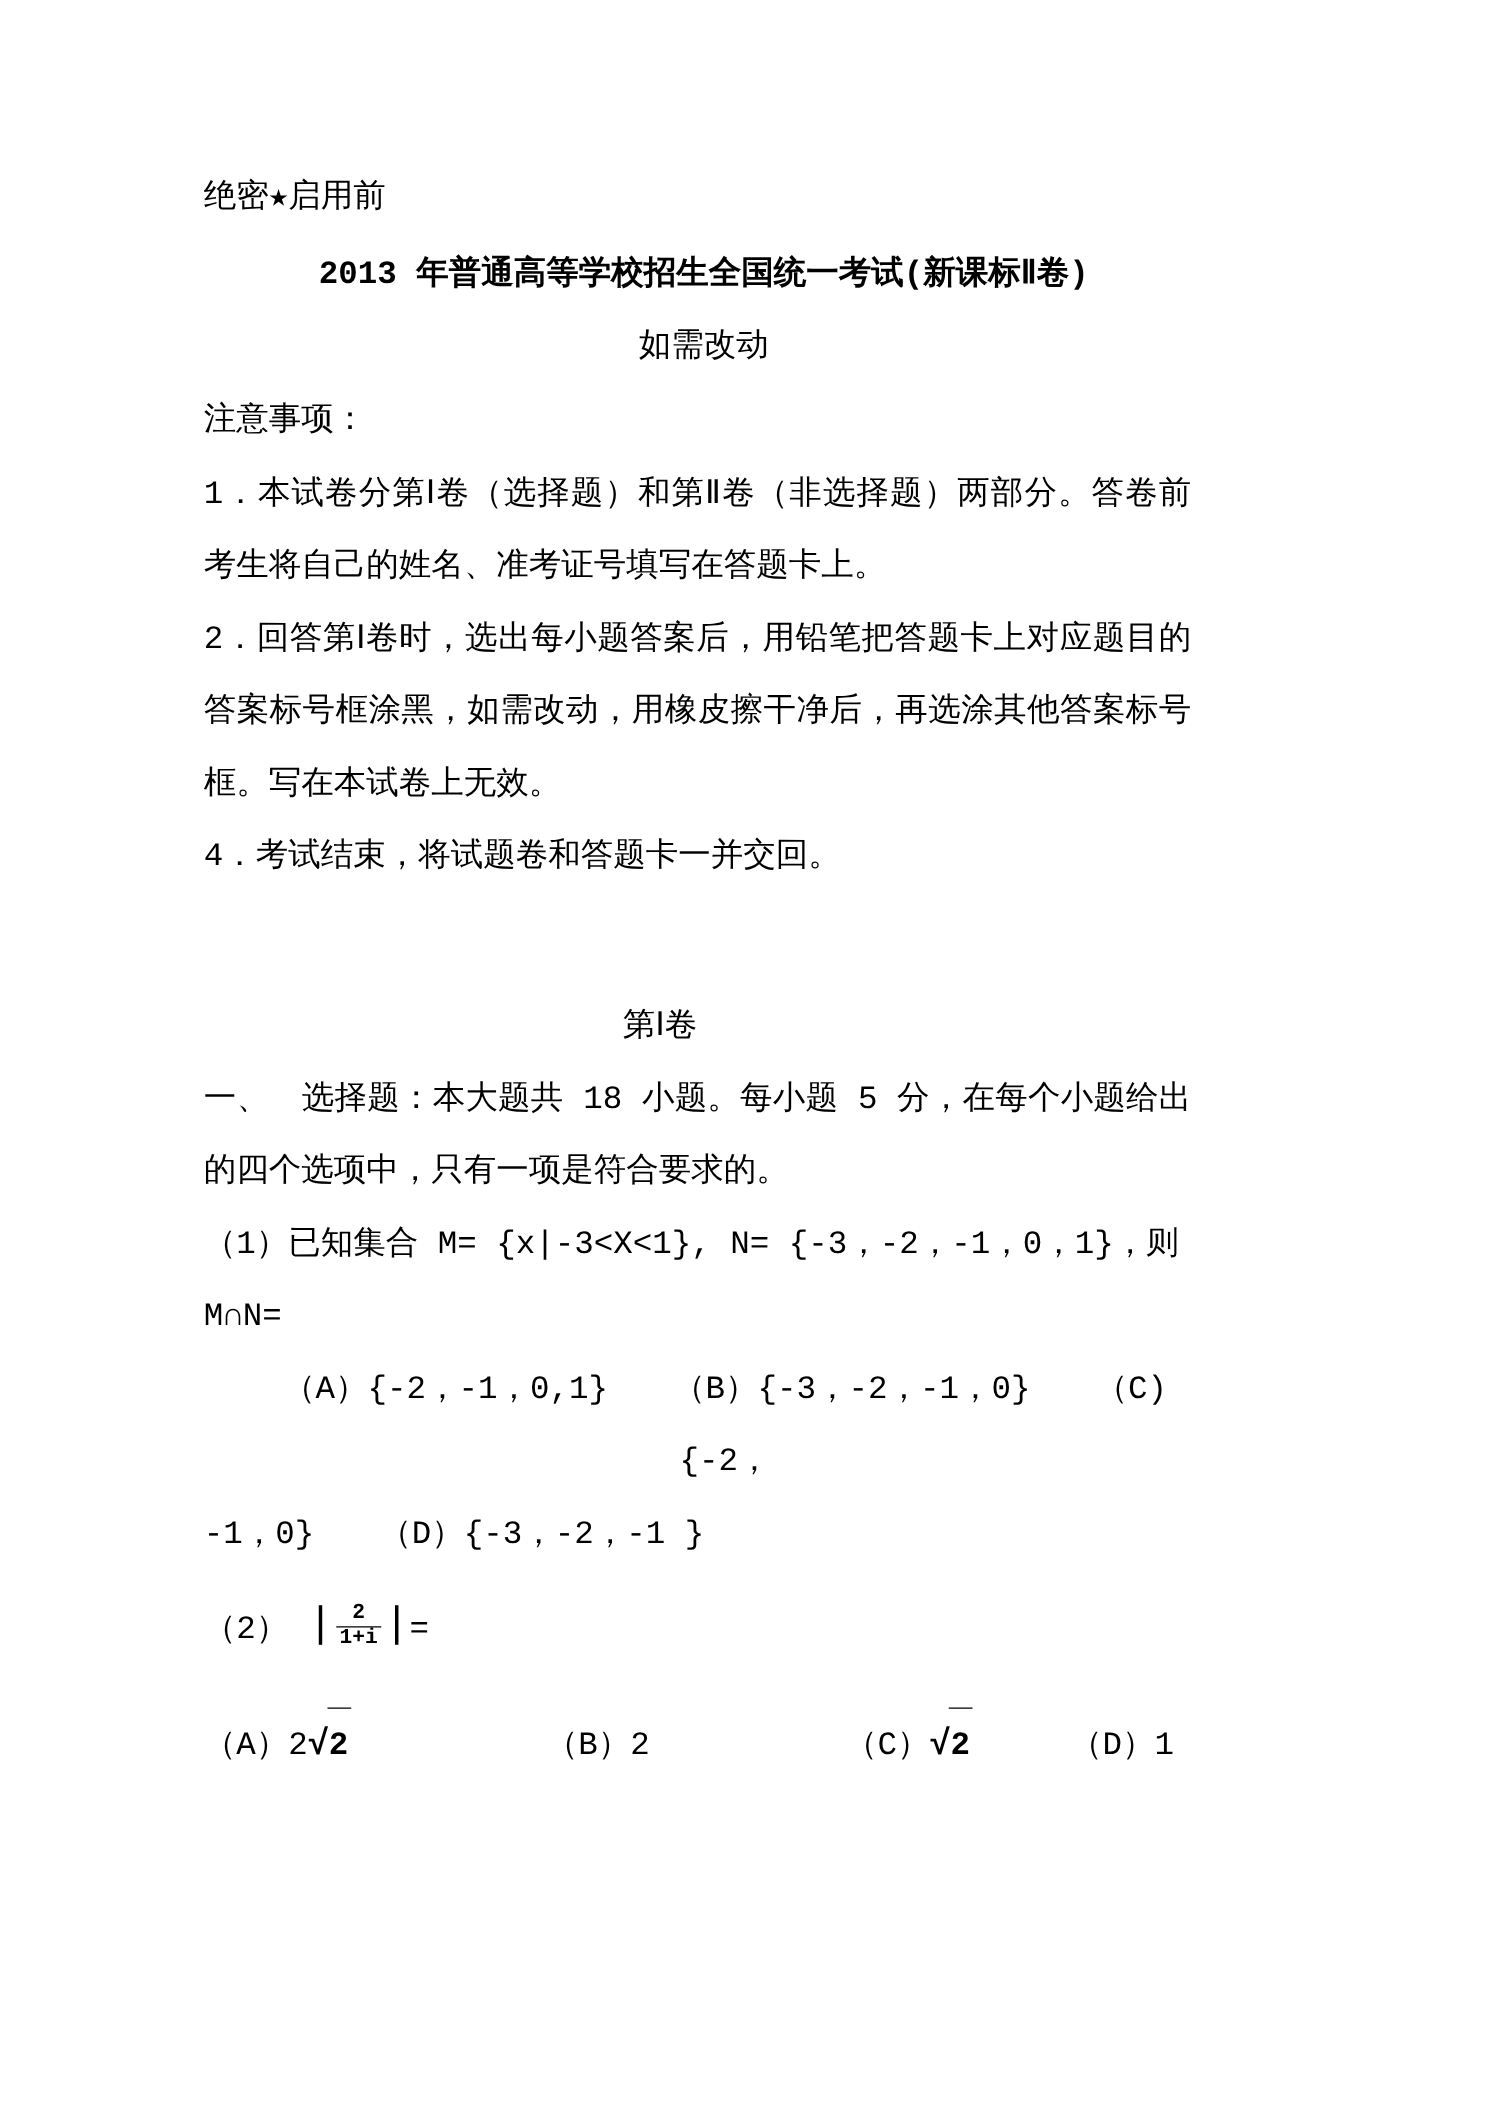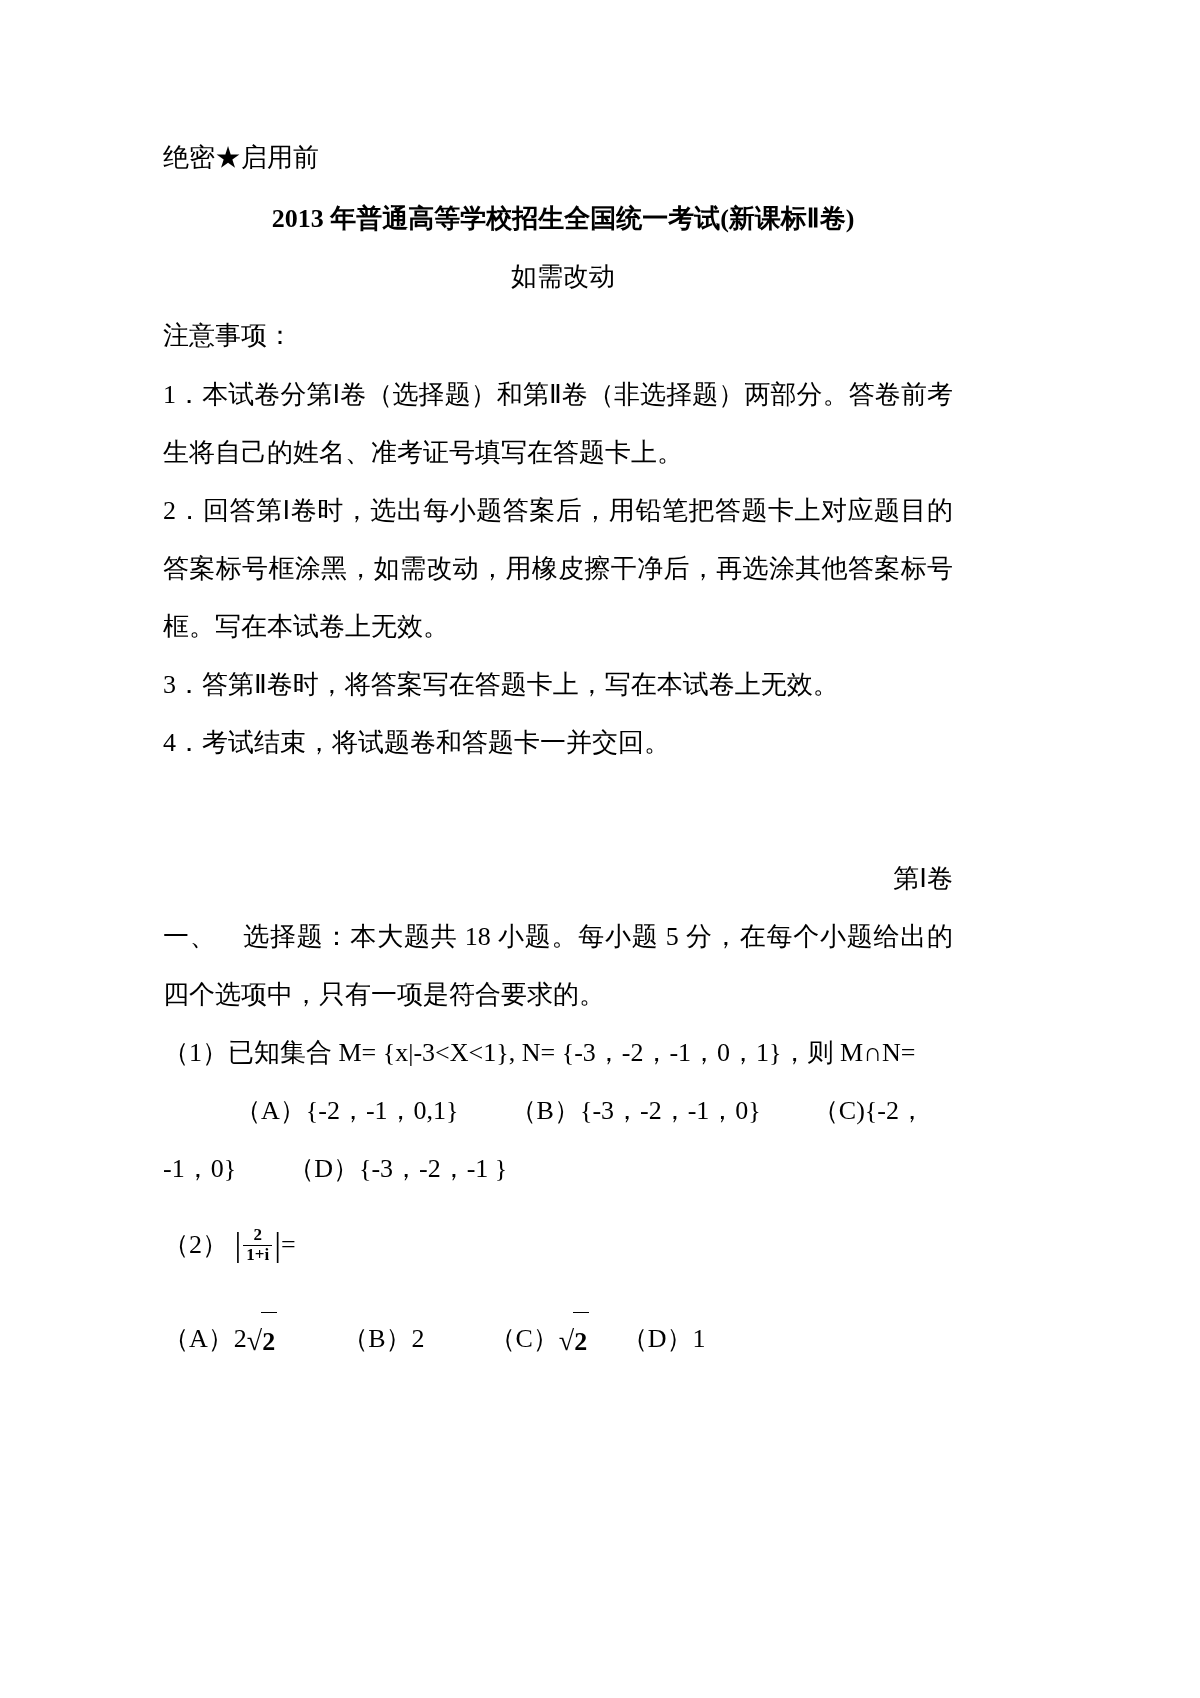--- a/index.html
+++ b/index.html
@@ -14,20 +14,21 @@
     color: #000000;
     position: relative;
     overflow: hidden;
   }
   .page {
     position: absolute;
     left: 0; top: 0;
     width: 1200px;
     height: 1698px;
     padding: 0;
+    font-family: Liberation Mono, monospace;
   }
   .content {
     position: absolute;
     left: 163px;
     top: 130px;
     width: 790px;
   }
   .header-line {
     font-size: 26px;
     line-height: 56px;
@@ -49,21 +50,21 @@
   .notice-title {
     font-size: 26px;
     line-height: 60px;
   }
   .para {
     font-size: 26px;
     line-height: 58px;
     text-align: justify;
   }
   .section-label {
-    text-align: right;
+    text-align: center;
     font-size: 26px;
     line-height: 58px;
     margin-top: 44px;
     margin-left: -60px;
   }
   .q-list-item {
     font-size: 26px;
     line-height: 58px;
     padding-left: 0px;
   }
@@ -132,21 +133,20 @@
     <div class="header-line">绝密★启用前</div>
 
     <div class="title-main">2013 年普通高等学校招生全国统一考试(新课标Ⅱ卷)</div>
 
     <div class="title-sub">如需改动</div>
 
     <div class="notice-title">注意事项：</div>
 
     <div class="para">1．本试卷分第Ⅰ卷（选择题）和第Ⅱ卷（非选择题）两部分。答卷前考生将自己的姓名、准考证号填写在答题卡上。</div>
     <div class="para">2．回答第Ⅰ卷时，选出每小题答案后，用铅笔把答题卡上对应题目的答案标号框涂黑，如需改动，用橡皮擦干净后，再选涂其他答案标号框。写在本试卷上无效。</div>
-    <div class="para">3．答第Ⅱ卷时，将答案写在答题卡上，写在本试卷上无效。</div>
     <div class="para">4．考试结束，将试题卷和答题卡一并交回。</div>
 
     <div class="spacer-md"></div>
 
     <div class="section-label">第Ⅰ卷</div>
 
     <div class="para">一、　选择题：本大题共 18 小题。每小题 5 分，在每个小题给出的四个选项中，只有一项是符合要求的。</div>
 
     <div class="q-list-item">
       <span>（1）</span><span>已知集合 M= {x|-3&lt;X&lt;1}, N= {-3，-2，-1，0，1}，则 M∩N=</span>

